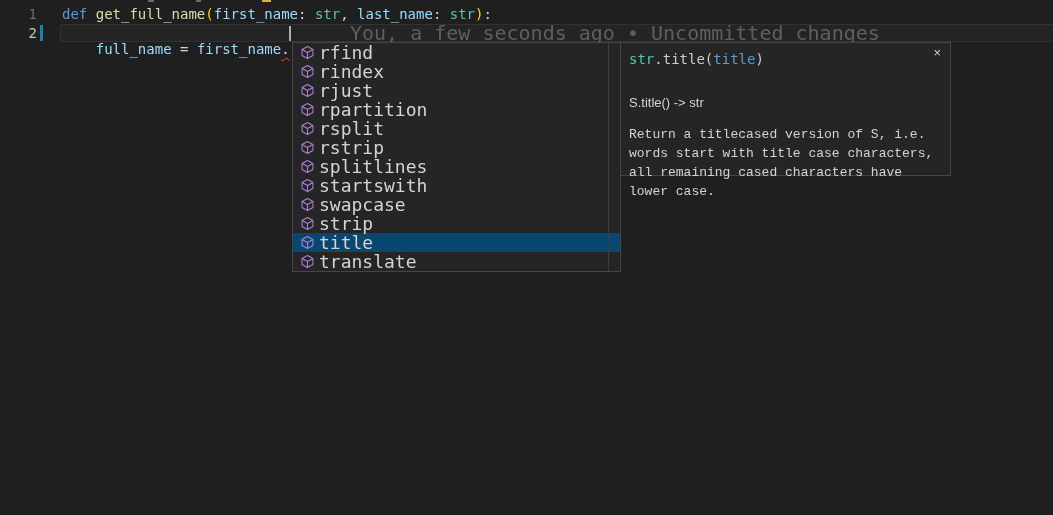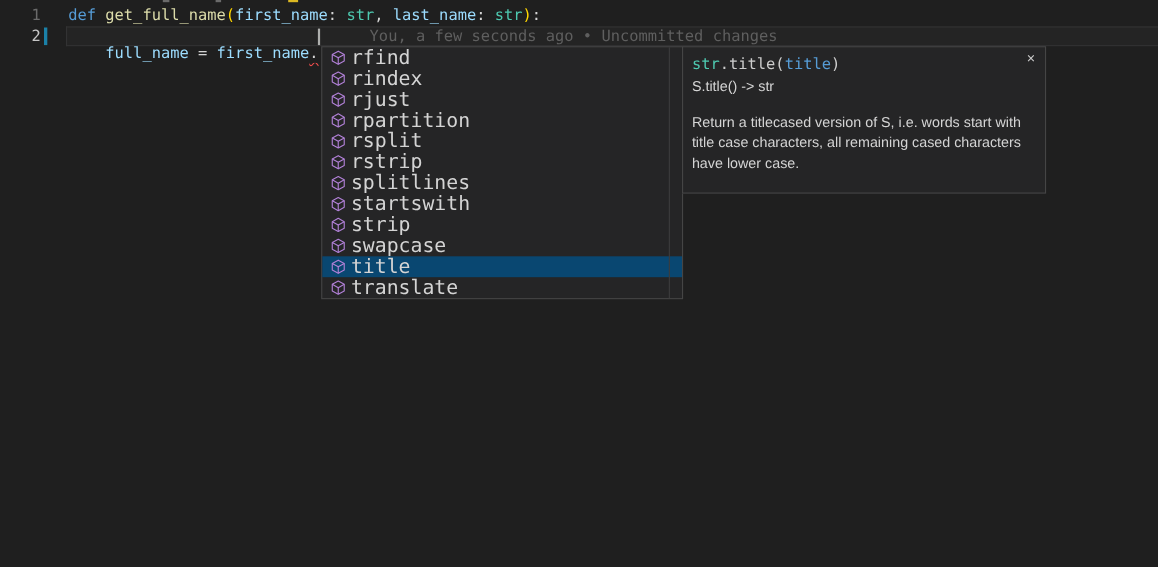--- a/index.html
+++ b/index.html
@@ -44,21 +44,21 @@
     text-decoration-style: wavy;
     text-decoration-color: var(--squiggle, #f14c4c);
     text-decoration-thickness: 1px;
     text-underline-offset: 3px;
   }
   .cursor {
     position:absolute; left:289px; top:26px; width:2px; height:15px;
     background: var(--cursor, #aeafad);
   }
   .blame {
-    position:absolute; left:336px; top:24px; font-size:14px; line-height:19px;
+    position:absolute; left:350px; top:24px; font-size:20px; line-height:19px;
     color: var(--blame, #5f5f5f); white-space:pre;
   }
 
   
   .suggest {
     position:absolute; left:292px; top:42px; width:329px; height:230px;
     background: var(--widget-bg, #252526);
     border:1px solid var(--widget-border, #454545);
   }
   .suggest-scroll-line {
@@ -73,22 +73,22 @@
   .slabel { line-height:19px; }
 
   
   .docs {
     position:absolute; left:620px; top:42px; width:331px; height:134px;
     background: var(--widget-bg, #252526);
     border:1px solid var(--widget-border, #454545);
     padding:7px 10px 0 8px;
   }
   .docs-signature { font-size:14px; line-height:19px; white-space:pre; }
-  .docs-summary  { font-size:13px; line-height:16px; color:#d4d4d4; margin-top:2px; }
-  .docs-description { font-size:13px; line-height:19px; color:#d4d4d4; margin-top:14px; width:305px; }
+  .docs-summary  { font-size:13px; line-height:16px; color:#d4d4d4; margin-top:26px; }
+  .docs-description { font-size:13px; line-height:19px; color:#d4d4d4; margin-top:14px; width:305px;font-family:Liberation Mono, monospace; }
   .docs-close {
     position:absolute; top:3px; right:9px; color:#cccccc; font-size:13px;
     line-height:14px; cursor:pointer; font-family:"Liberation Sans", sans-serif;
   }
 </style>
 </head>
 <body>
 
 <div class="sliver" style="left:148px;width:6px;background:#6a6a6a;"></div>
 <div class="sliver" style="left:196px;width:5px;background:#6a6a6a;"></div>
@@ -144,26 +144,26 @@
           </svg></span><span class="slabel mono">splitlines</span></div>
       <div class="suggest-row"><span class="icon"><svg viewBox="0 0 16 16" width="15" height="15" fill="none" stroke="#b180d7" stroke-width="1.1" stroke-linejoin="round">
             <path d="M8 1.6 L13.8 4.8 V11.2 L8 14.4 L2.2 11.2 V4.8 Z"></path>
             <path d="M2.2 4.8 L8 8 L13.8 4.8"></path>
             <path d="M8 8 V14.4"></path>
           </svg></span><span class="slabel mono">startswith</span></div>
       <div class="suggest-row"><span class="icon"><svg viewBox="0 0 16 16" width="15" height="15" fill="none" stroke="#b180d7" stroke-width="1.1" stroke-linejoin="round">
             <path d="M8 1.6 L13.8 4.8 V11.2 L8 14.4 L2.2 11.2 V4.8 Z"></path>
             <path d="M2.2 4.8 L8 8 L13.8 4.8"></path>
             <path d="M8 8 V14.4"></path>
-          </svg></span><span class="slabel mono">strip</span></div>
+          </svg></span><span class="slabel mono">swapcase</span></div>
       <div class="suggest-row"><span class="icon"><svg viewBox="0 0 16 16" width="15" height="15" fill="none" stroke="#b180d7" stroke-width="1.1" stroke-linejoin="round">
             <path d="M8 1.6 L13.8 4.8 V11.2 L8 14.4 L2.2 11.2 V4.8 Z"></path>
             <path d="M2.2 4.8 L8 8 L13.8 4.8"></path>
             <path d="M8 8 V14.4"></path>
-          </svg></span><span class="slabel mono">swapcase</span></div>
+          </svg></span><span class="slabel mono">strip</span></div>
       <div class="suggest-row selected"><span class="icon"><svg viewBox="0 0 16 16" width="15" height="15" fill="none" stroke="#b180d7" stroke-width="1.1" stroke-linejoin="round">
             <path d="M8 1.6 L13.8 4.8 V11.2 L8 14.4 L2.2 11.2 V4.8 Z"></path>
             <path d="M2.2 4.8 L8 8 L13.8 4.8"></path>
             <path d="M8 8 V14.4"></path>
           </svg></span><span class="slabel mono">title</span></div>
       <div class="suggest-row"><span class="icon"><svg viewBox="0 0 16 16" width="15" height="15" fill="none" stroke="#b180d7" stroke-width="1.1" stroke-linejoin="round">
             <path d="M8 1.6 L13.8 4.8 V11.2 L8 14.4 L2.2 11.2 V4.8 Z"></path>
             <path d="M2.2 4.8 L8 8 L13.8 4.8"></path>
             <path d="M8 8 V14.4"></path>
           </svg></span><span class="slabel mono">translate</span></div>

